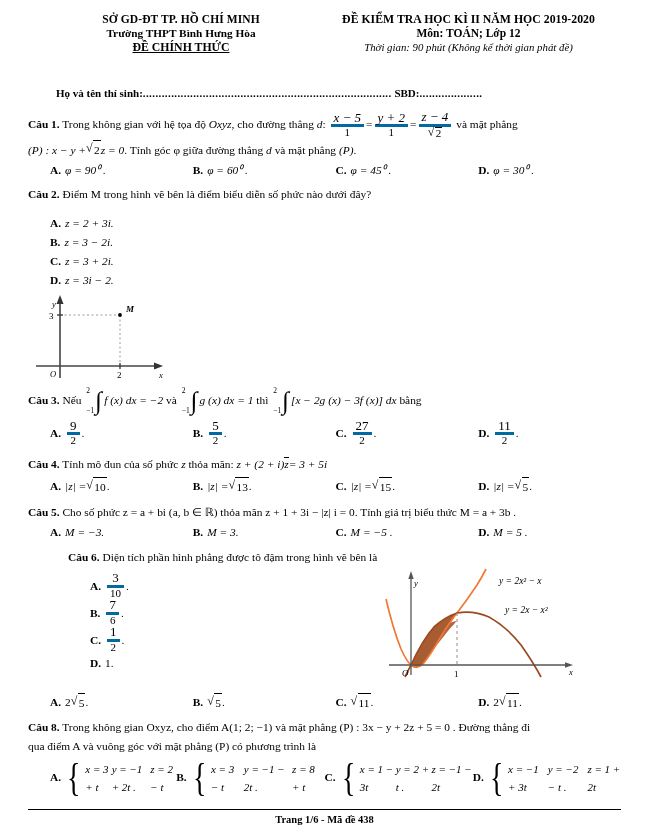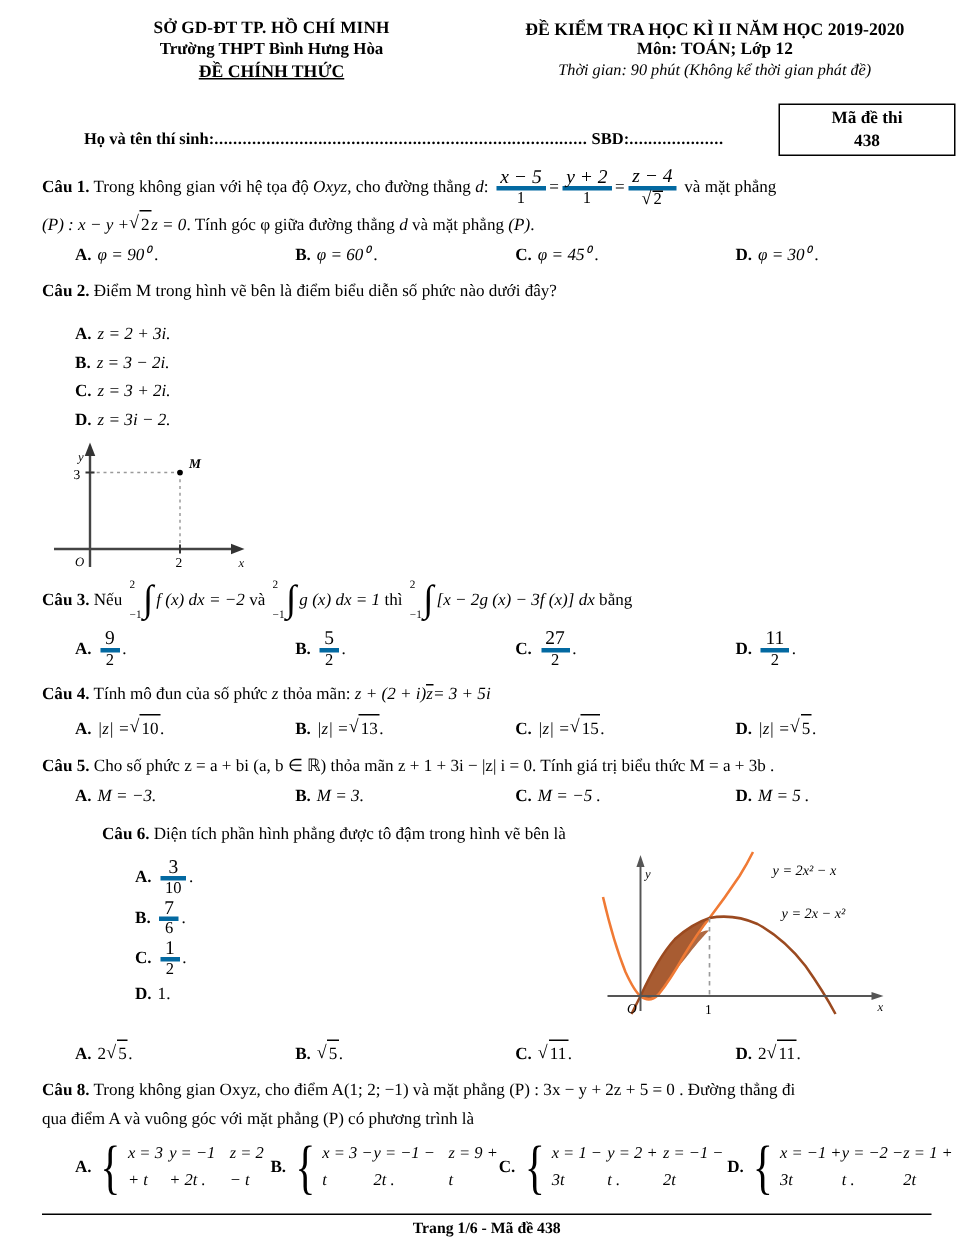--- a/index.html
+++ b/index.html
@@ -1,17 +1,17 @@
 <!DOCTYPE html>
 <html><head>
 <meta charset="utf-8">
 <style>
   html,body{margin:0;padding:0;background:#fff;}
   body{width:649px;height:839px;font-family:"Liberation Serif",serif;color:#000;position:relative;overflow:hidden;}
-  .page{position:relative;width:649px;height:839px;box-sizing:border-box;padding:12px 12px 0 28px;}
+  .page{position:relative;width:649px;height:839px;box-sizing:border-box;padding:12px 28px 0 28px;}
 
   
   .hdr{display:flex;justify-content:flex-start;align-items:flex-start;}
   .hdr-left{width:270px;text-align:center;padding-left:18px;}
   .hdr-right{flex:1;text-align:center;}
   .l1{font-size:11.5px;font-weight:bold;letter-spacing:.1px;line-height:14px;}
   .l2{font-size:11.3px;font-weight:bold;line-height:14px;}
   .l3{font-size:11.8px;font-weight:bold;text-decoration:underline;line-height:15px;}
   .r1{font-size:11.8px;font-weight:bold;line-height:14px;}
   .r2{font-size:11.5px;font-weight:bold;line-height:14px;}
@@ -87,24 +87,20 @@
       <div class="r1">ĐỀ KIỂM TRA HỌC KÌ II NĂM HỌC 2019-2020</div>
       <div class="r2">Môn: TOÁN; Lớp 12</div>
       <div class="r3">Thời gian: 90 phút (Không kể thời gian phát đề)</div>
     </div>
   </div>
 
   <div class="cand">
     <div class="cand-line">
       <span>Họ và tên thí sinh:</span><span class="dots">...............................................................................</span>
       <span>SBD:</span><span class="dots">....................</span>
-    </div>
-    <div class="madebox">
-      <div>Mã đề thi</div>
-      <div>438</div>
     </div>
   </div>
 
   <div class="q" style="margin-top:4px;">
     <div class="stem" style="line-height:26px;">
       <span class="qlabel">Câu 1.</span>
       <span>Trong không gian với hệ tọa độ</span>
       <span class="mi">Oxyz</span><span>, cho đường thẳng</span>
       <span class="mi">d</span><span>:</span>
       <span class="frac">
@@ -417,21 +413,21 @@
         </span>
           </span>
       </div>
       <div class="cell" style="width:25%;box-sizing:border-box;">
         <span class="ol">B.</span>
         <span class="sys">
             <span class="brace">{</span>
             <span class="sys-lines">
           <span class="mi">x = 3 − t</span>
           <span class="mi">y = −1 − 2t .</span>
-          <span class="mi">z = 9 + t</span>
+          <span class="mi">z = 8 + t</span>
         </span>
           </span>
       </div>
       <div class="cell" style="width:25%;box-sizing:border-box;">
         <span class="ol">C.</span>
         <span class="sys">
             <span class="brace">{</span>
             <span class="sys-lines">
           <span class="mi">x = 1 − 3t</span>
           <span class="mi">y = 2 + t  .</span>

